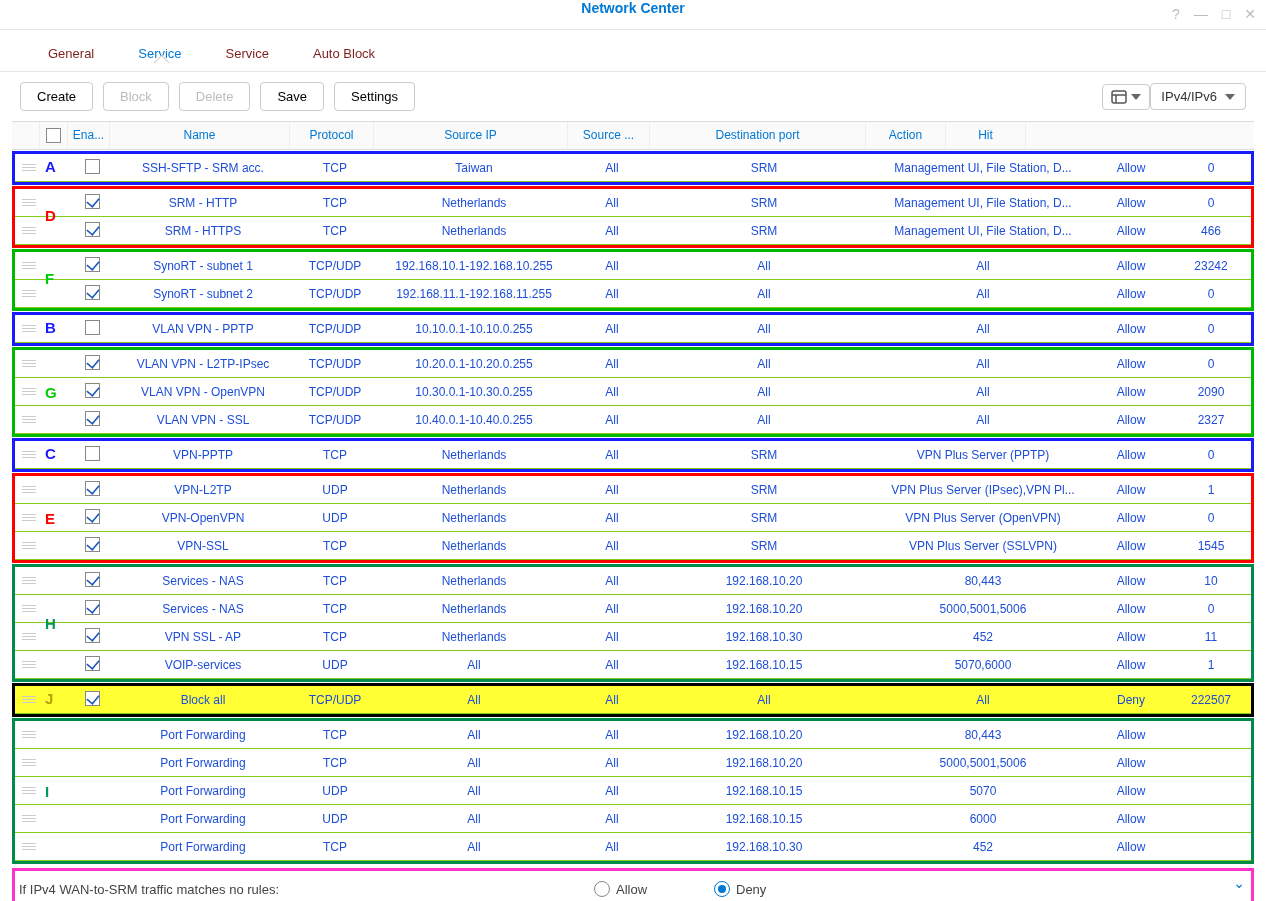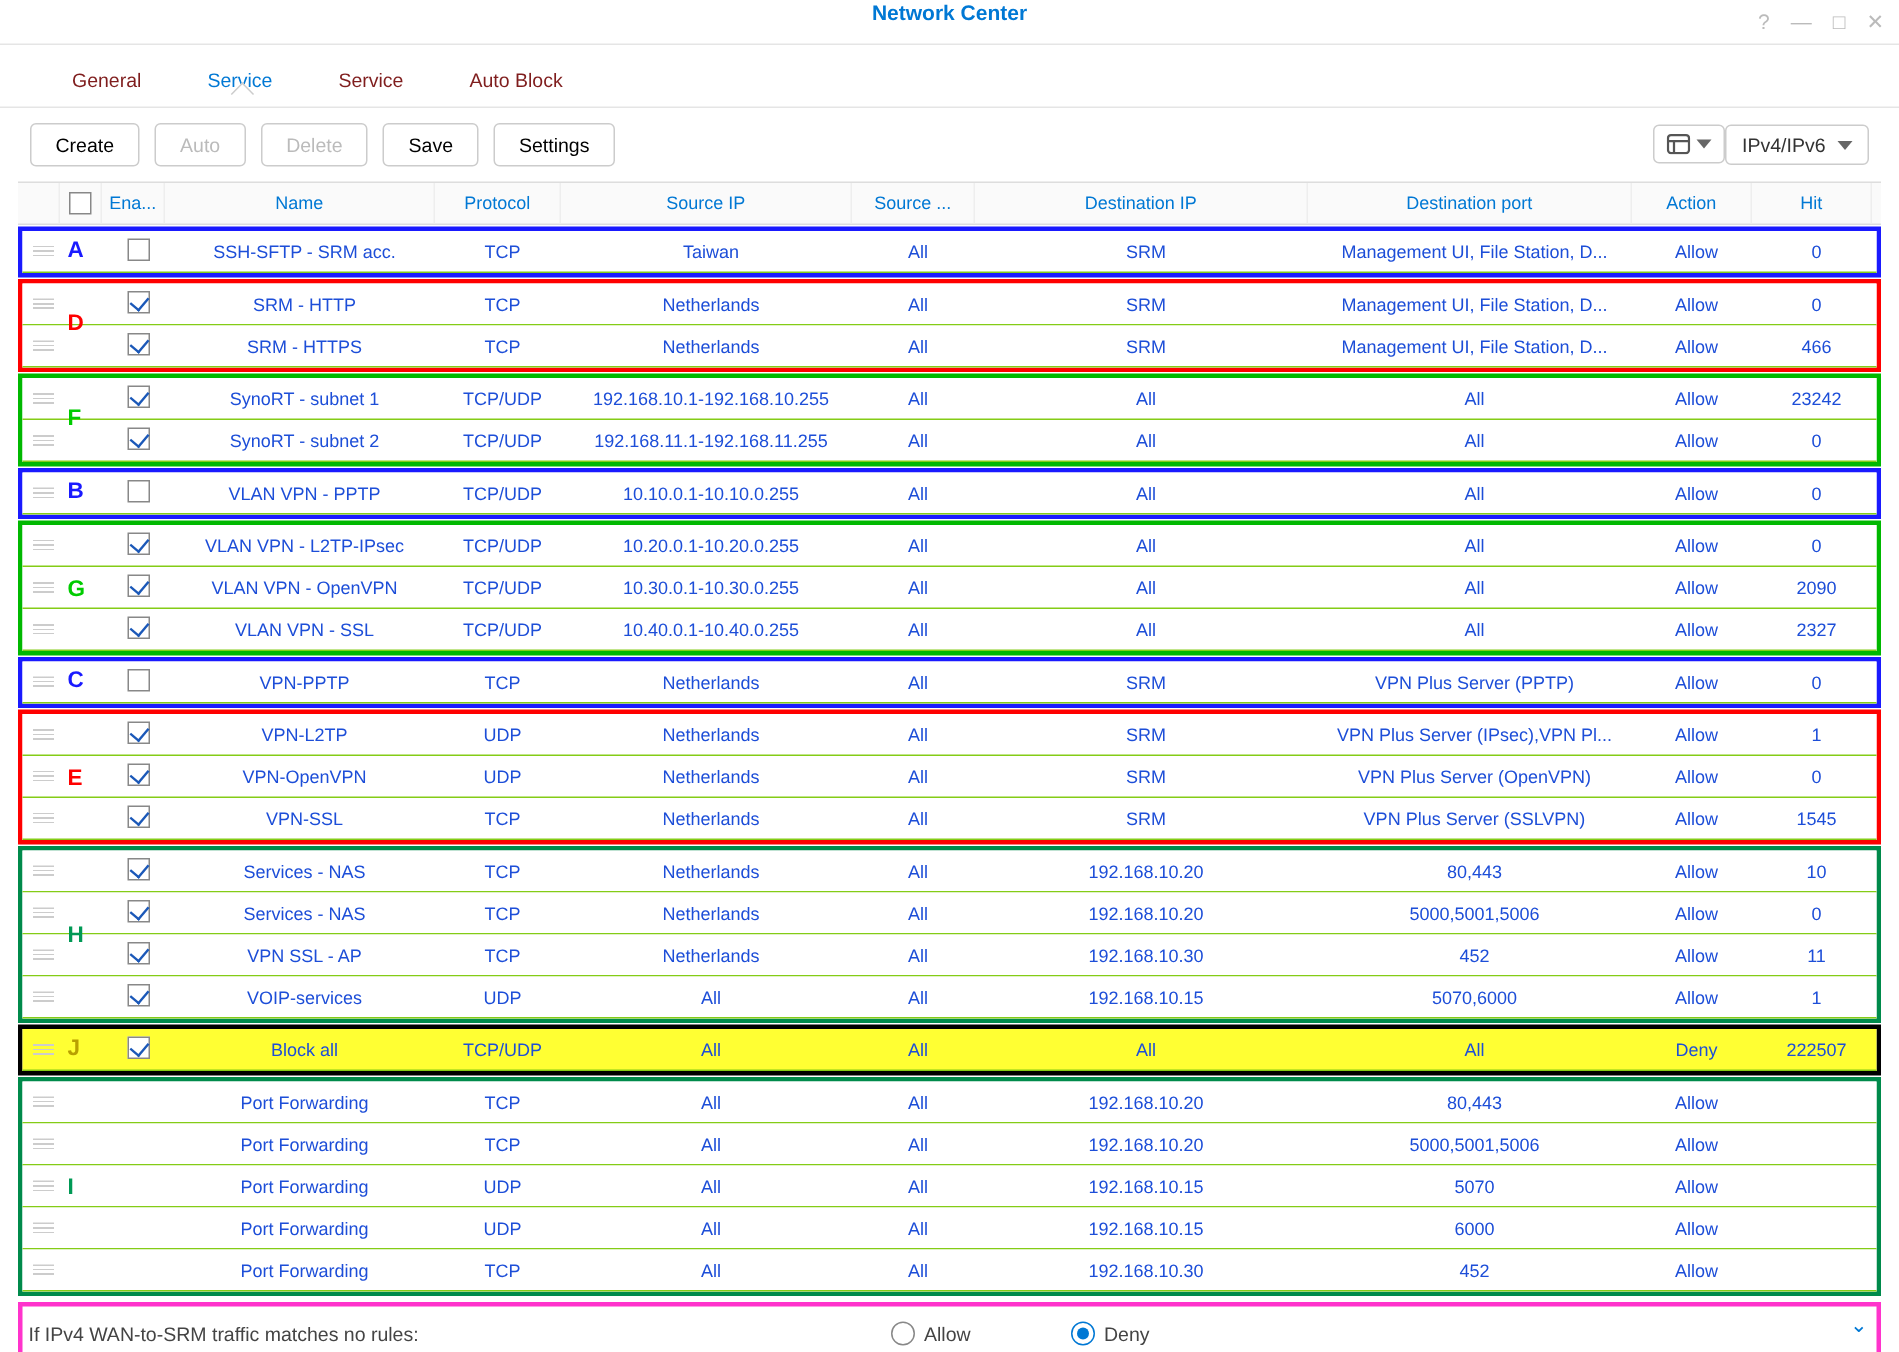--- a/index.html
+++ b/index.html
@@ -8,21 +8,21 @@
 .title{color:#0078d4;font-weight:bold;font-size:14px}
 .winctrl{position:absolute;right:10px;top:6px;display:flex;gap:14px;color:#bbb;font-size:14px}
 .winctrl span{cursor:pointer}
 .tabs{display:flex;gap:0;padding:10px 0 0 26px;border-bottom:1px solid #e5e5e5}
 .tab{padding:6px 22px 10px;color:#7f1d1d;position:relative;cursor:pointer}
 .tab.active{color:#0078d4;font-weight:500}
 .tab.active::after{content:"";position:absolute;left:50%;bottom:-1px;transform:translateX(-50%);width:10px;height:10px;background:#fff;border-left:1px solid #ccc;border-top:1px solid #ccc;rotate:45deg}
 .toolbar{display:flex;align-items:center;padding:10px 20px;gap:10px}
 .btn{border:1px solid #ccc;background:#fff;border-radius:4px;padding:6px 16px;font-size:13px;cursor:pointer}
 .btn.disabled{color:#bbb;cursor:default}
-.toolbar-right{margin-left:auto;display:flex;gap:0;align-items:flex-start}
+.toolbar-right{margin-left:auto;display:flex;gap:0;align-items:flex-end}
 .viewbtn{border:1px solid #ccc;border-radius:4px;padding:5px 8px;display:flex;align-items:center;gap:4px}
 .viewbtn svg{width:16px;height:14px}
 .dd{border:1px solid #ccc;border-radius:4px;padding:5px 10px;display:flex;align-items:center;gap:8px;min-width:90px}
 .tri{width:0;height:0;border-left:5px solid transparent;border-right:5px solid transparent;border-top:6px solid #666;margin-left:auto}
 .table-wrap{padding:0 12px}
 .hdr{display:flex;background:#fafafa;border-top:1px solid #ddd;border-bottom:1px solid #ddd;color:#0078d4;font-size:12px}
 .hdr>div{padding:6px 4px;border-right:1px solid #eee;text-align:center}
 .col-handle{width:28px}
 .col-cb{width:28px;display:flex;align-items:center;justify-content:center}
 .col-ena{width:42px}
@@ -66,21 +66,21 @@
 
 <div class="tabs">
   <div class="tab">General</div>
   <div class="tab active">Service</div>
   <div class="tab">Service</div>
   <div class="tab">Auto Block</div>
 </div>
 
 <div class="toolbar">
   <button class="btn">Create</button>
-  <button class="btn disabled">Auto</button>
+  <button class="btn disabled">Block</button>
   <button class="btn disabled">Delete</button>
   <button class="btn">Save</button>
   <button class="btn">Settings</button>
   <div class="toolbar-right">
     <div class="viewbtn">
       <svg viewBox="0 0 16 14">
           <rect x="1" y="1" width="14" height="12" rx="2" fill="none" stroke="#555" stroke-width="1.5"></rect>
           <line x1="1" y1="5" x2="15" y2="5" stroke="#555" stroke-width="1.5"></line>
           <line x1="5" y1="5" x2="5" y2="13" stroke="#555" stroke-width="1.5"></line>
         </svg>
@@ -97,21 +97,20 @@
   <div class="hdr">
     <div class="col-handle"></div>
     <div class="col-cb">
         <span class="cbx"></span>
       </div>
     <div class="col-ena">Ena...</div>
     <div class="col-name">Name</div>
     <div class="col-proto">Protocol</div>
     <div class="col-sip">Source IP</div>
     <div class="col-sport">Source ...</div>
-    <div class="col-dip">Destination IP</div>
     <div class="col-dport">Destination port</div>
     <div class="col-act">Action</div>
     <div class="col-hit">Hit</div>
   </div>
   <div id="groups">
       <div class="group" style="border-color: rgb(26, 26, 255);">
         <span class="grouplabel" style="top: 4px; color: rgb(26, 26, 255);">A</span>
         <div class="row">
           <div class="col-handle"></div>
           <div class="col-cb"></div>

